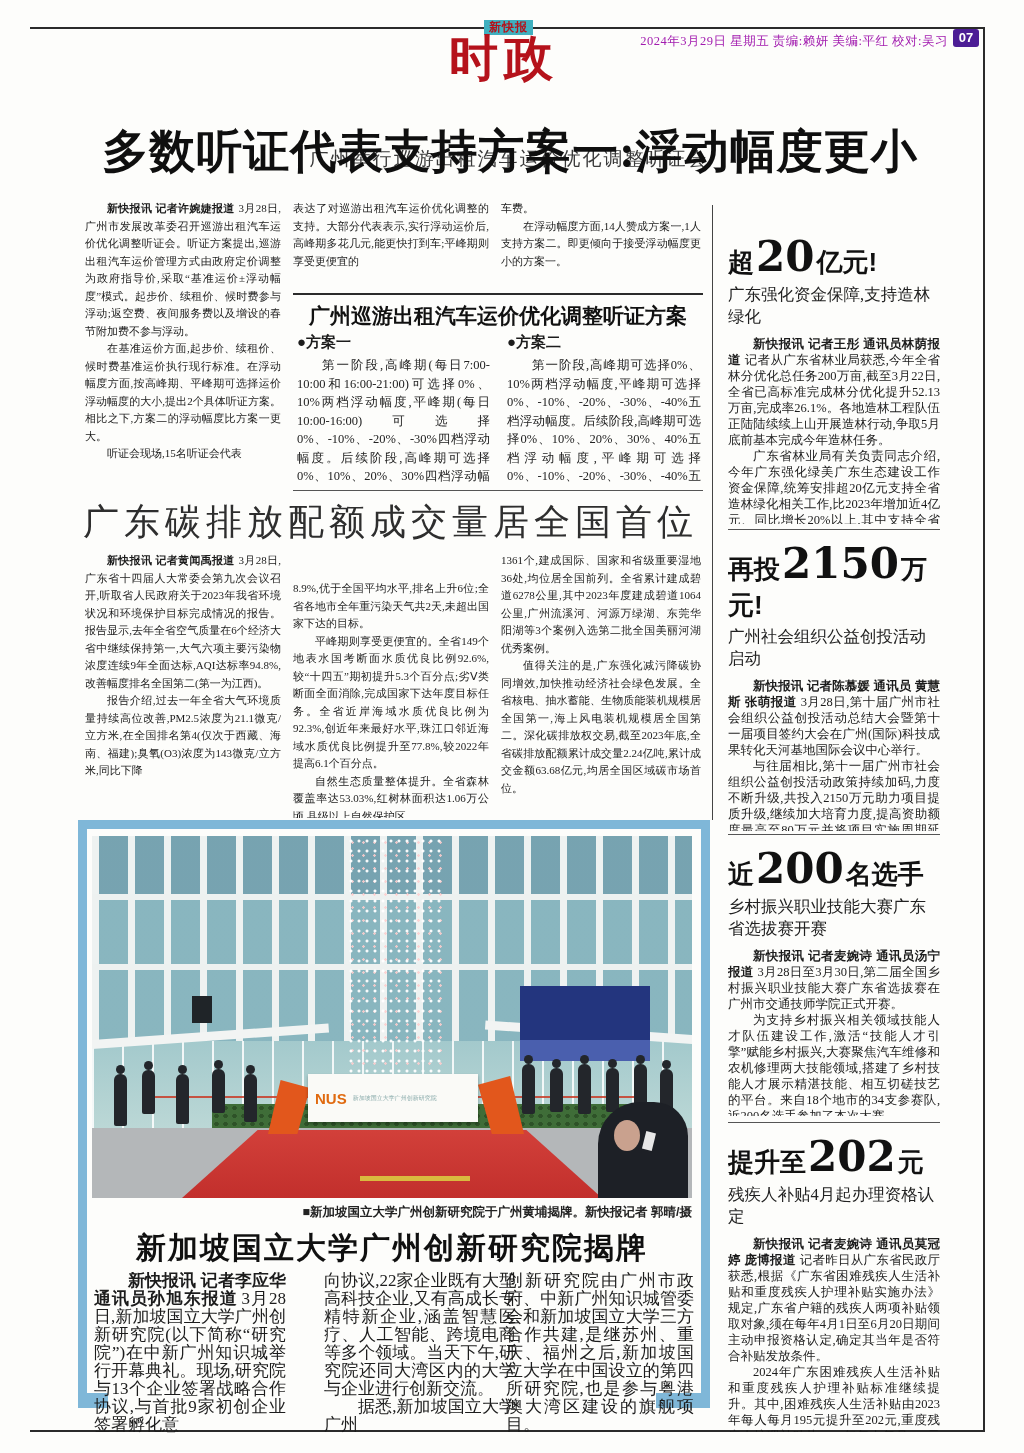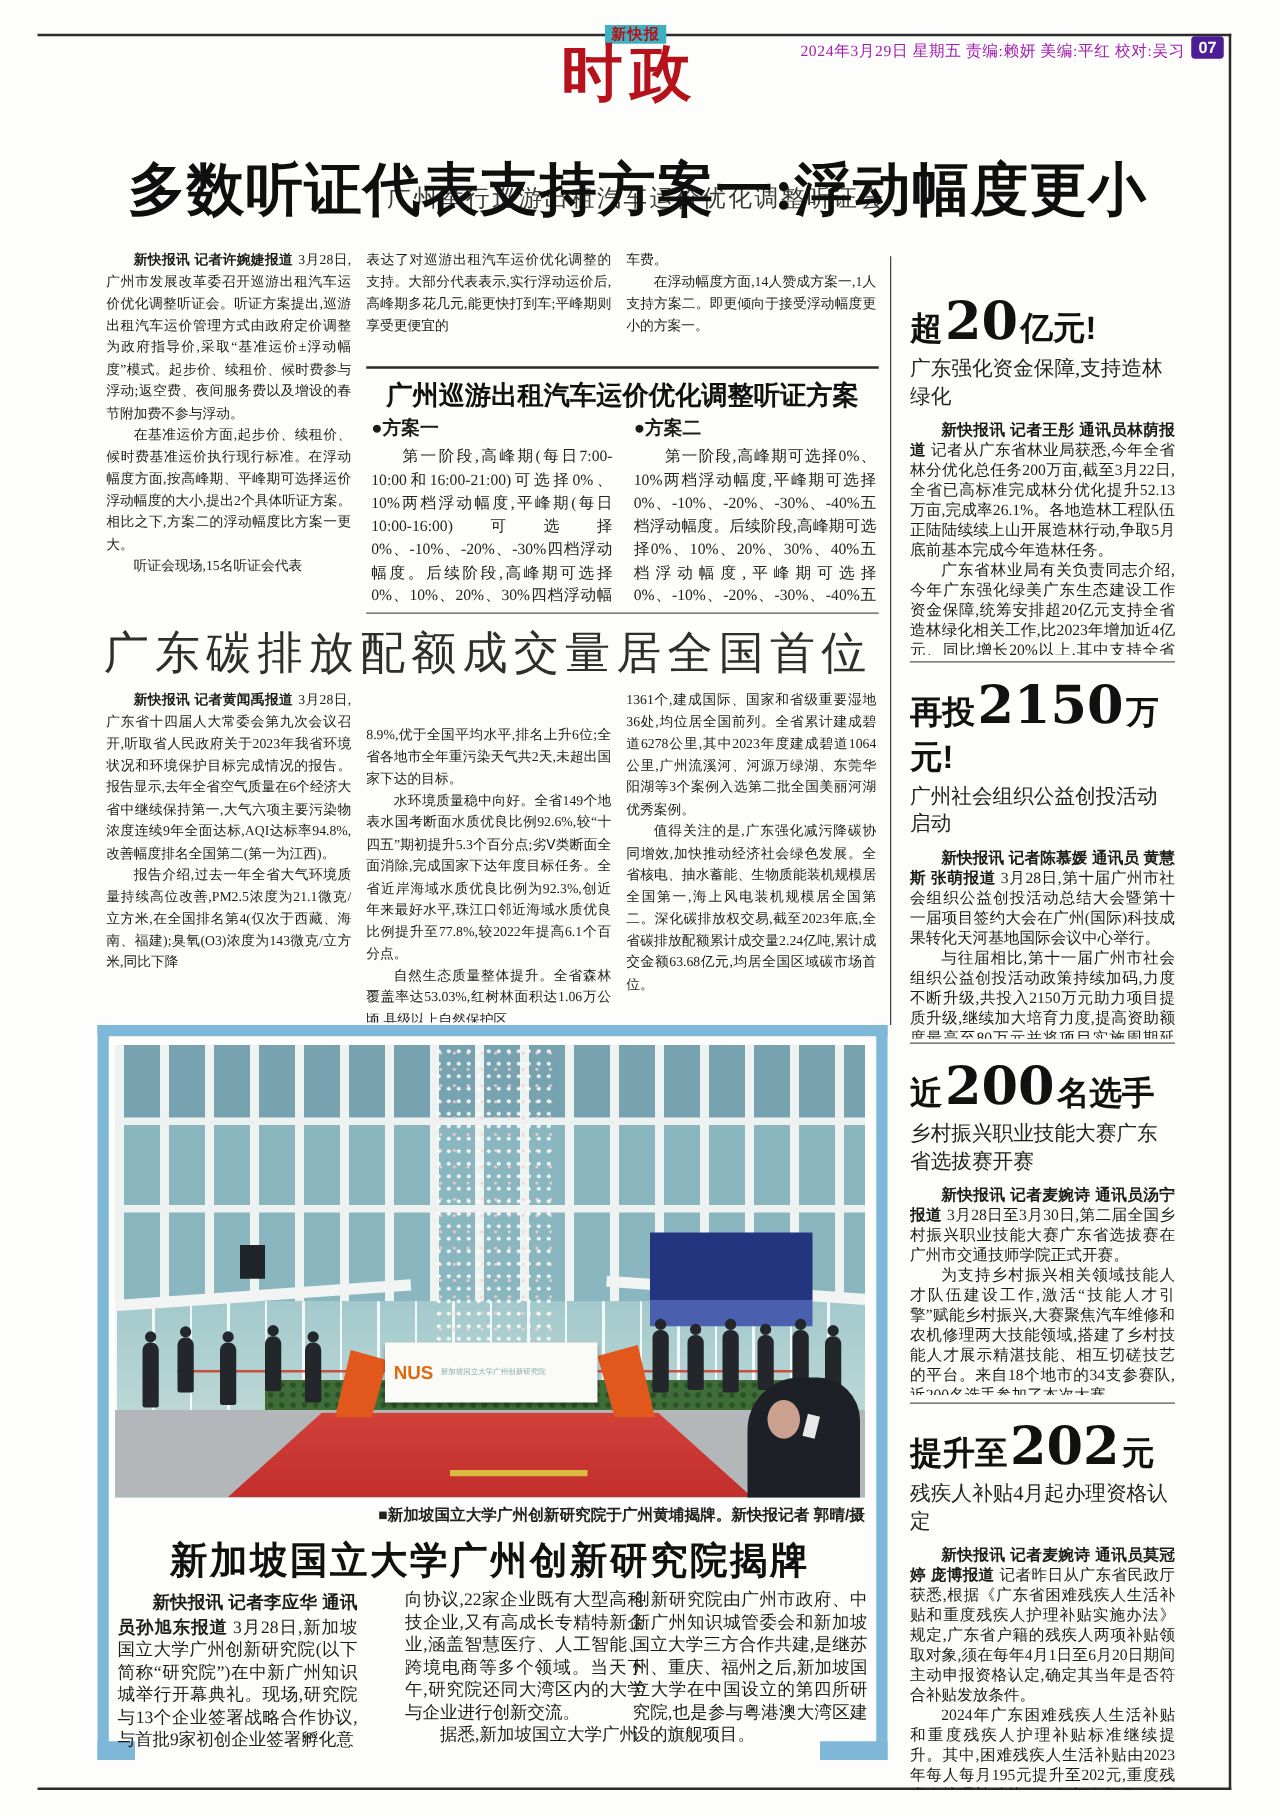--- a/index.html
+++ b/index.html
@@ -48,21 +48,21 @@
   .sb-sub{font-size:16.5px;color:#222;margin:3px 0 8px 0;line-height:22px;}
   .sb-art .bp{font-size:12.5px;line-height:16px;}
   .sb-div{position:absolute;left:0;width:212px;height:0;border-top:1px solid #555;}
 
   
   .blue{background:#7fb7d8;}
   .caption{position:absolute;left:92px;top:1204px;width:600px;text-align:right;
     font-family:"Liberation Sans",sans-serif;font-weight:bold;font-size:12.5px;color:#222;}
   .nus-hl{position:absolute;left:92px;top:1228px;width:600px;text-align:center;
     font-size:30px;font-weight:900;color:#101010;letter-spacing:2px;}
-  .nus-col .bp{font-size:14px;line-height:18px;}
+  .nus-col .bp{font-size:17px;line-height:18px;}
 
   
   .photo{position:absolute;left:92px;top:836px;width:600px;height:362px;background:#9cc3c9;overflow:hidden;}
   .ph-facade{position:absolute;left:0;top:0;width:600px;height:205px;
     background:repeating-linear-gradient(90deg,#eef2f1 0 7px,rgba(125,170,180,.15) 7px 36px),
       linear-gradient(180deg,#76a2b0 0 60px,#8bb8c1 60px 205px);}
   .ph-slab{position:absolute;left:0;width:600px;height:6px;background:#edf1f0;}
   .ph-lower{position:absolute;left:0;top:205px;width:600px;height:90px;
     background:repeating-linear-gradient(90deg,rgba(255,255,255,.85) 0 2px,rgba(0,0,0,0) 2px 30px),
       linear-gradient(180deg,#a3c9cc,#bcd8d6);}
@@ -138,21 +138,21 @@
   </div>
   <div class="rule" style="left:293px;top:490px;width:410px;height:1px;background:#555;"></div>
 
   <div class="carbon-hl">广东碳排放配额成交量居全国首位</div>
   <div class="colbox" style="left:85px;top:552px;width:196px;height:266px;">
     <p class="bp"><b class="lead-in">新快报讯 记者黄闻禹报道</b><span>3月28日,广东省十四届人大常委会第九次会议召开,听取省人民政府关于2023年我省环境状况和环境保护目标完成情况的报告。报告显示,去年全省空气质量在6个经济大省中继续保持第一,大气六项主要污染物浓度连续9年全面达标,AQI达标率94.8%,改善幅度排名全国第二(第一为江西)。</span></p>
     <p class="bp">报告介绍,过去一年全省大气环境质量持续高位改善,PM2.5浓度为21.1微克/立方米,在全国排名第4(仅次于西藏、海南、福建);臭氧(O3)浓度为143微克/立方米,同比下降</p>
   </div>
   <div class="colbox" style="left:293px;top:552px;width:196px;height:266px;">
     <p class="bp" style="text-indent:0;margin-top:28px;">8.9%,优于全国平均水平,排名上升6位;全省各地市全年重污染天气共2天,未超出国家下达的目标。</p>
-    <p class="bp">水环境质量稳中向好。全省149个地表水国考断面水质优良比例92.6%,较“十四五”期初提升5.3个百分点;劣Ⅴ类断面全面消除,完成国家下达年度目标任务。全省近岸海域水质优良比例为92.3%,创近年来最好水平,珠江口邻近海域水质优良比例提升至77.8%,较2022年提高6.1个百分点。</p>
+    <p class="bp">平峰期则享受更便宜的。全省149个地表水国考断面水质优良比例92.6%,较“十四五”期初提升5.3个百分点;劣Ⅴ类断面全面消除,完成国家下达年度目标任务。全省近岸海域水质优良比例为92.3%,创近年来最好水平,珠江口邻近海域水质优良比例提升至77.8%,较2022年提高6.1个百分点。</p>
     <p class="bp">自然生态质量整体提升。全省森林覆盖率达53.03%,红树林面积达1.06万公顷,县级以上自然保护区</p>
   </div>
   <div class="colbox" style="left:501px;top:552px;width:200px;height:266px;">
     <p class="bp" style="text-indent:0;">1361个,建成国际、国家和省级重要湿地36处,均位居全国前列。全省累计建成碧道6278公里,其中2023年度建成碧道1064公里,广州流溪河、河源万绿湖、东莞华阳湖等3个案例入选第二批全国美丽河湖优秀案例。</p>
     <p class="bp">值得关注的是,广东强化减污降碳协同增效,加快推动经济社会绿色发展。全省核电、抽水蓄能、生物质能装机规模居全国第一,海上风电装机规模居全国第二。深化碳排放权交易,截至2023年底,全省碳排放配额累计成交量2.24亿吨,累计成交金额63.68亿元,均居全国区域碳市场首位。</p>
   </div>
 
   <div class="sb">
 
     <div class="sb-art" style="top:0;height:292px;">

